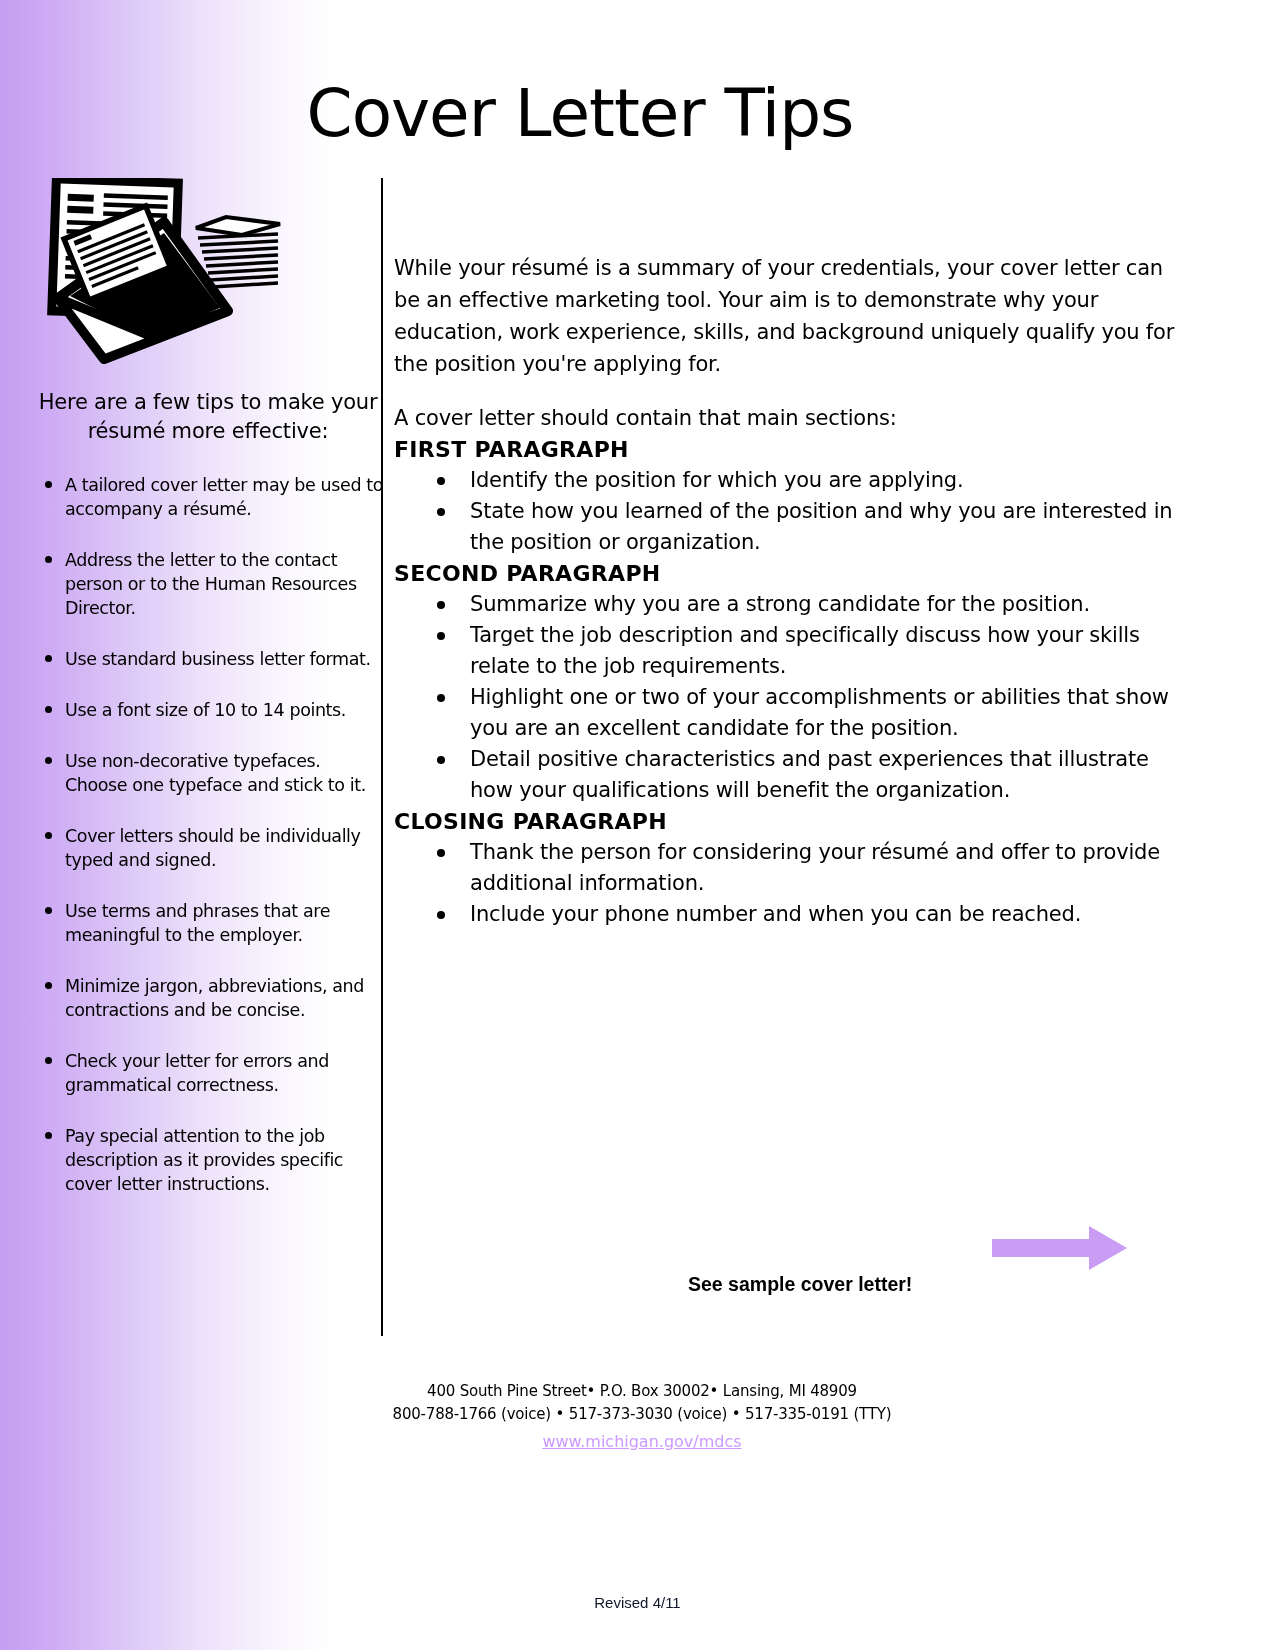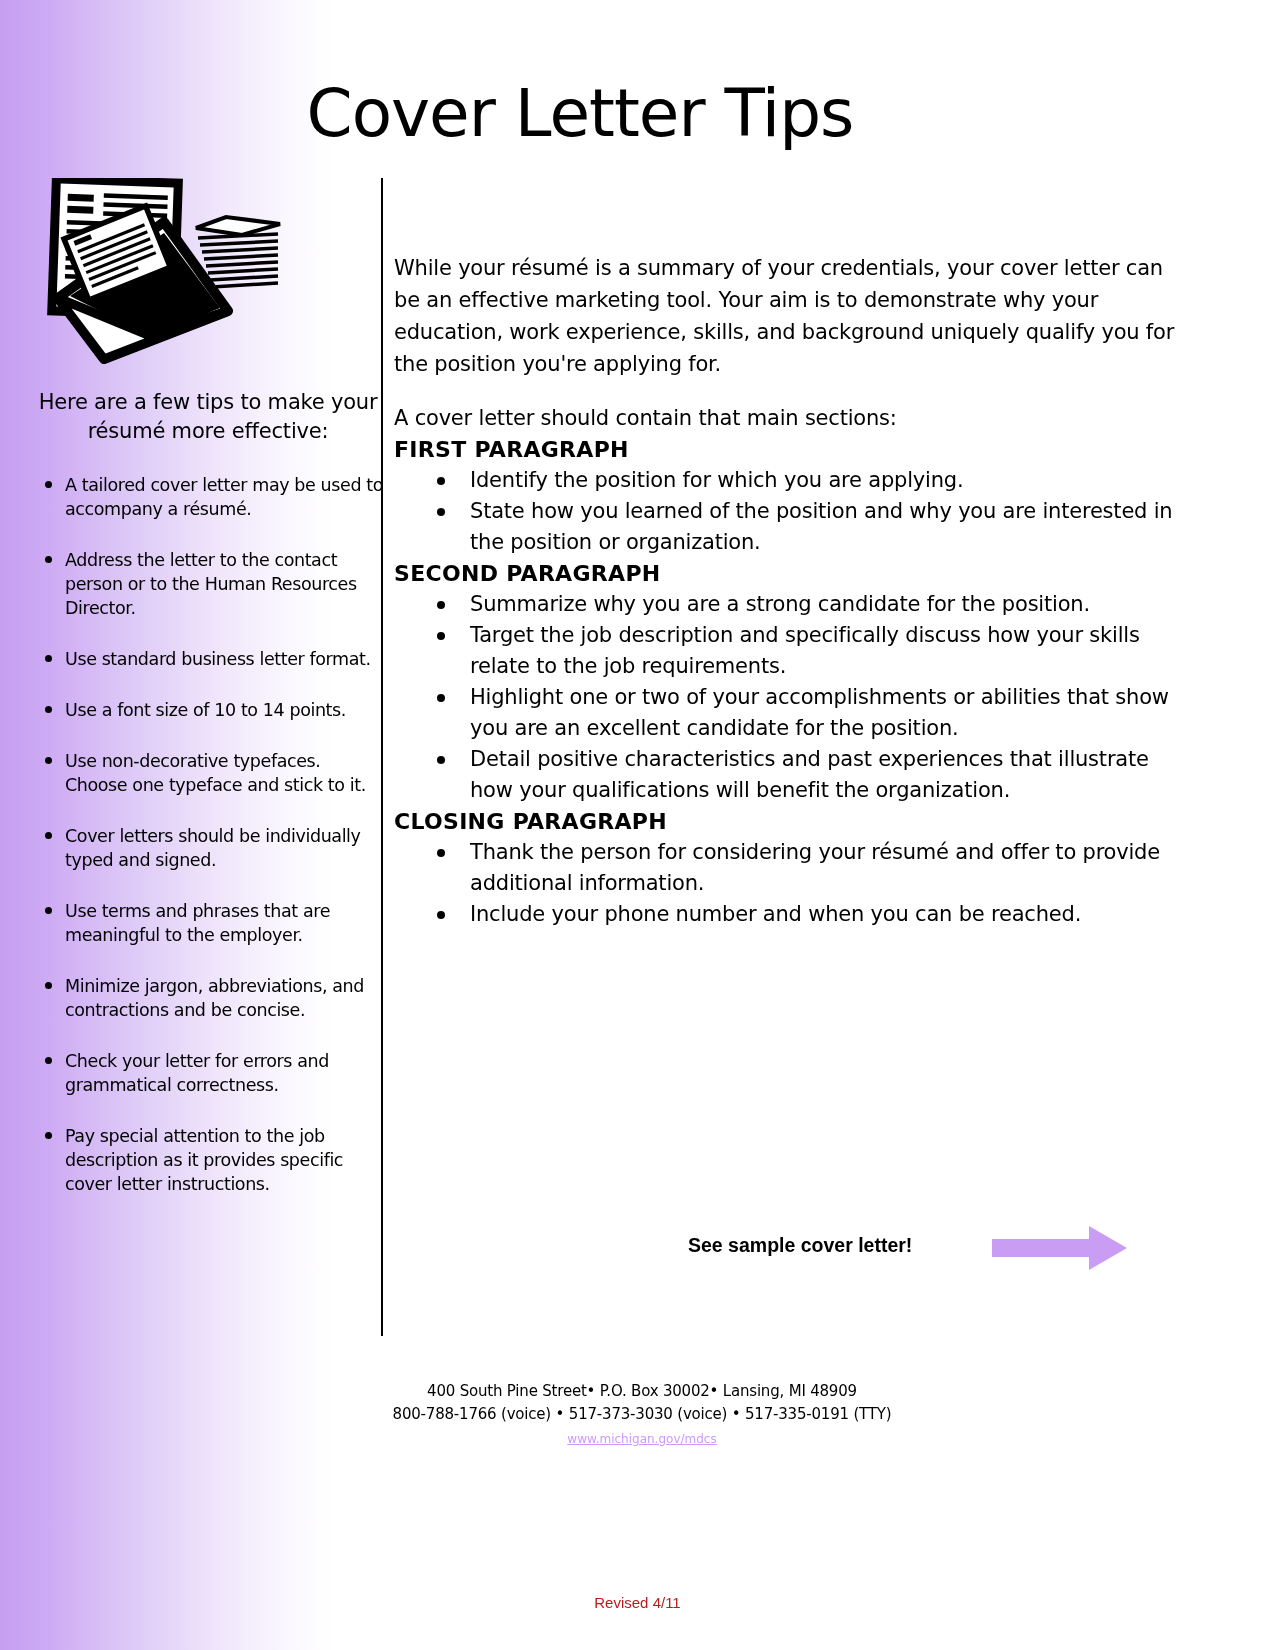--- a/index.html
+++ b/index.html
@@ -56,38 +56,38 @@
     position:relative;padding-left:76px;
     font-size:21px;line-height:31px;letter-spacing:-0.2px;
   }
   ul.main-bullets li::before{
     content:"";position:absolute;left:43px;top:12px;
     width:8px;height:8px;border-radius:50%;background:#000;
   }
 
   
   .cta{
-    position:absolute;left:688px;top:1234px;
+    position:absolute;left:688px;top:1273px;
     font-family:"Liberation Sans",sans-serif;font-weight:bold;font-size:19.5px;
     white-space:nowrap;
     text-align:right;
   }
   .cta-arrow{position:absolute;left:992px;top:1224px;}
 
   
   .footer{position:absolute;left:330px;top:1380px;width:624px;text-align:center;}
   .footer-line{font-size:15px;line-height:22.5px;letter-spacing:-0.2px;}
   .footer-group2{margin-top:5px;}
   .footer-link{
     display:inline-block;margin-top:7px;
-    font-size:12px;color:#cc99ff;text-decoration:underline;
+    font-size:16px;color:#cc99ff;text-decoration:underline;
   }
   .revised{
     position:absolute;left:0;top:1594px;width:1275px;text-align:center;
-    font-family:"Liberation Sans",sans-serif;font-size:15px;color:#b91c1c;
+    font-family:"Liberation Sans",sans-serif;font-size:15px;color:#0f172a;
   }
 </style>
 </head>
 <body>
 
 <div class="page">
 
   <div class="title">Cover Letter Tips</div>
 
   <div class="clipart">

